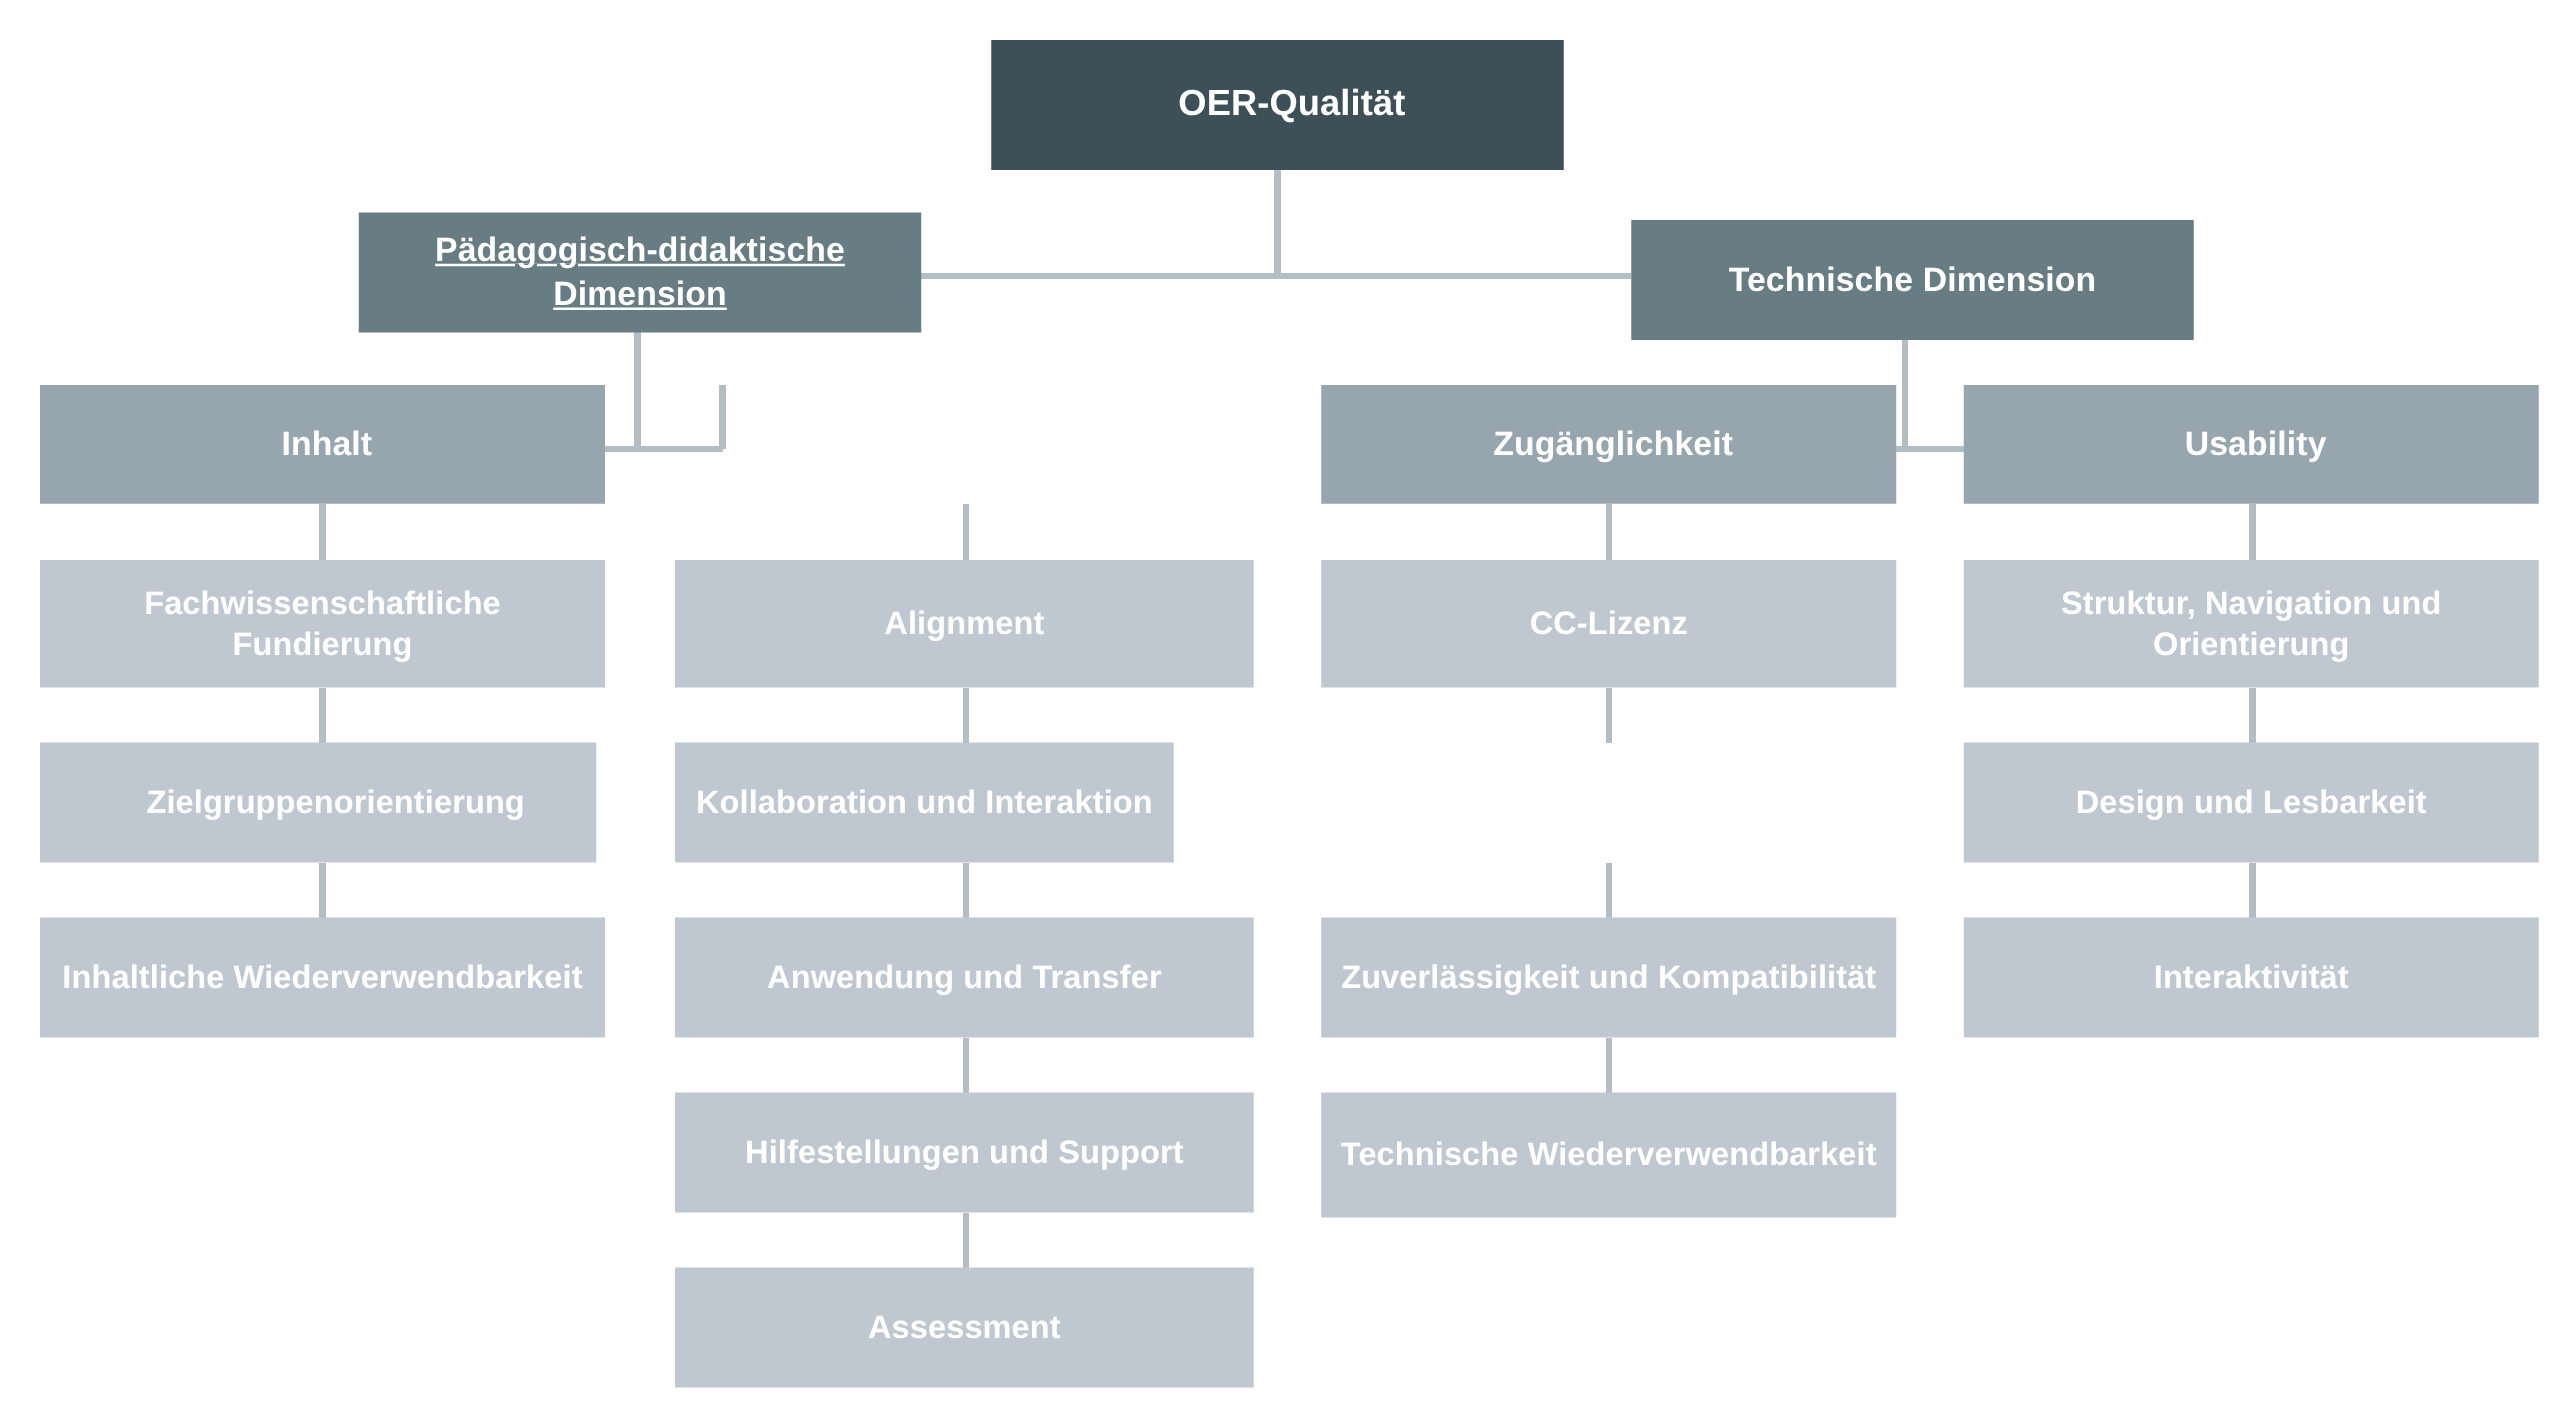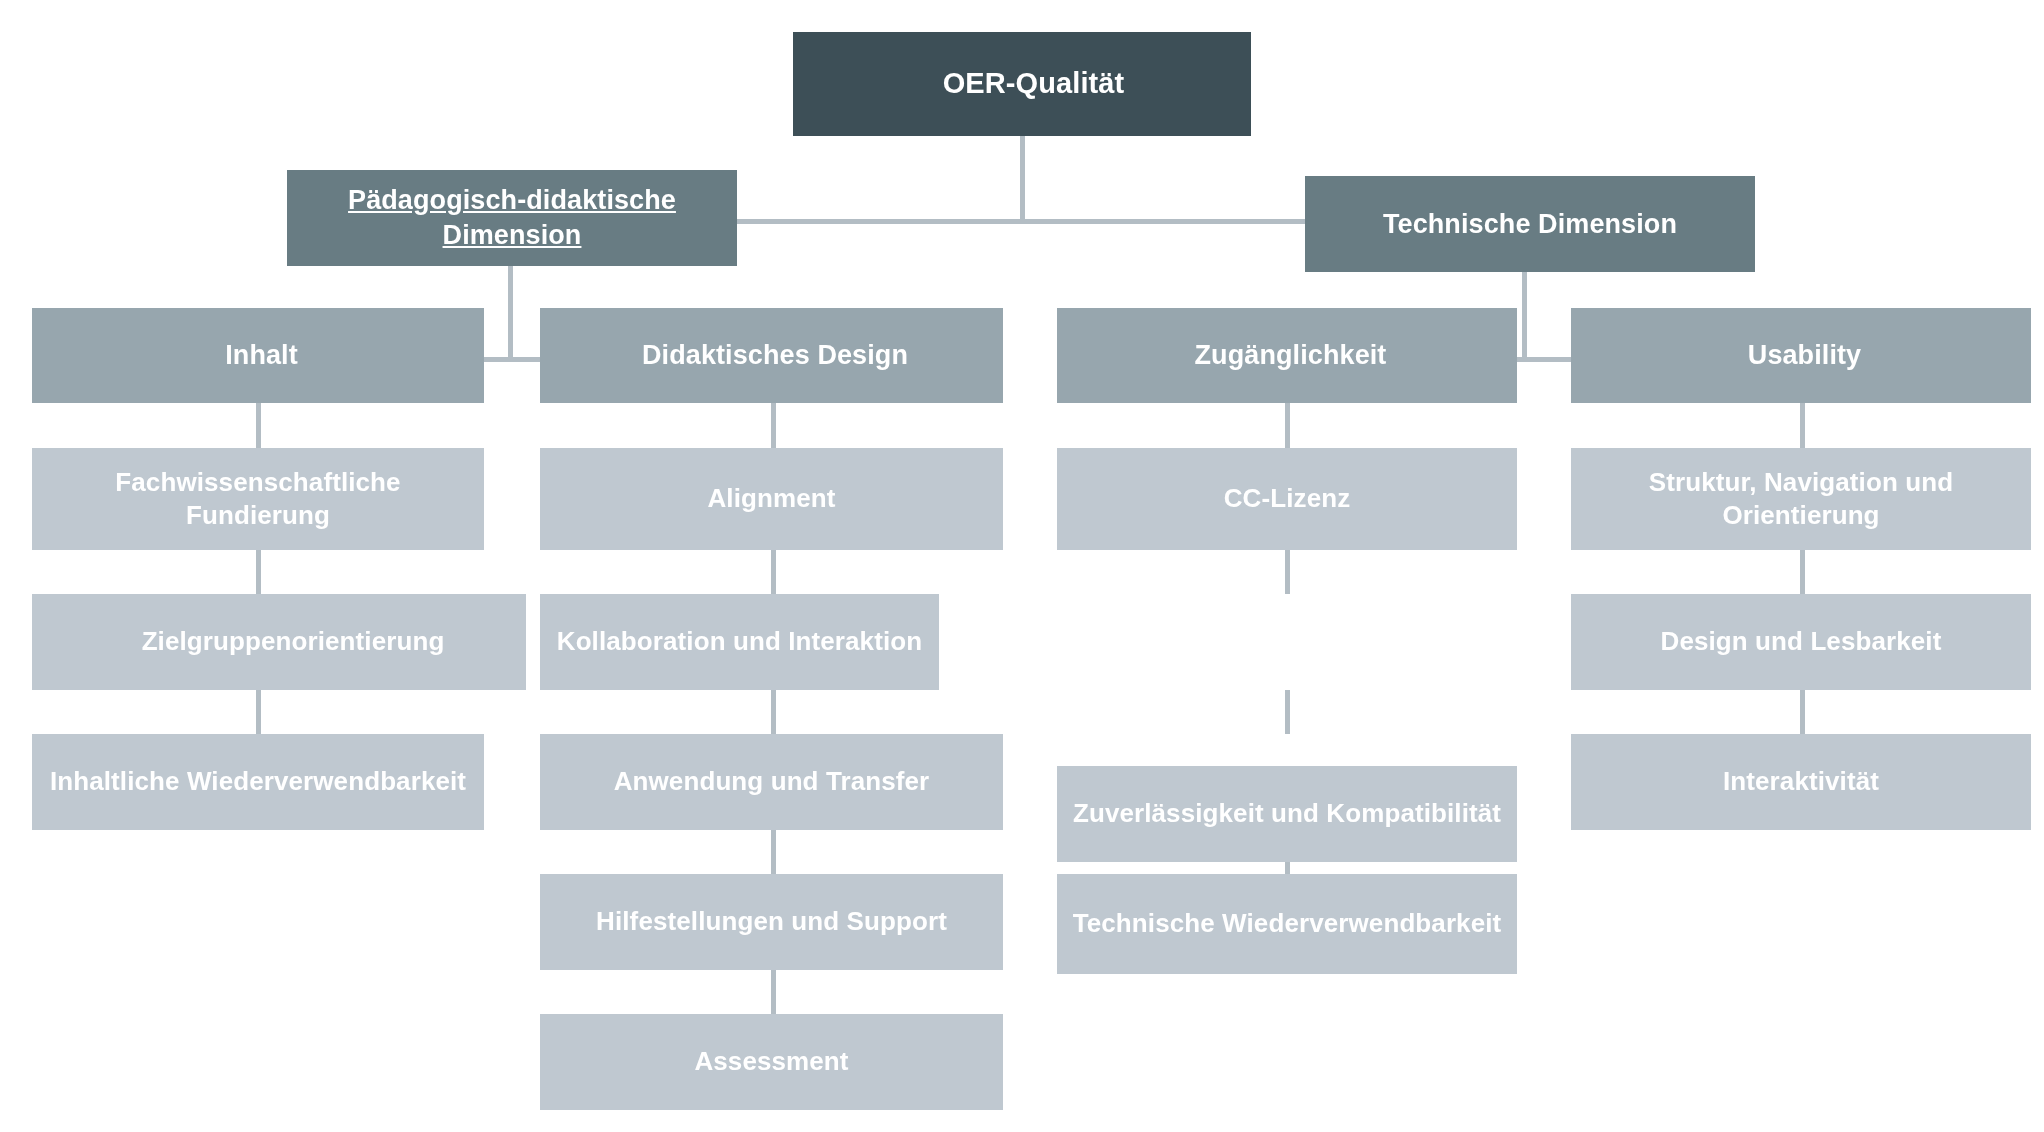--- a/index.html
+++ b/index.html
@@ -98,36 +98,33 @@
   </div>
 
   <div class="node lvl-dim" style="left:1305px; top:176px; width:450px; height:96px;">
     <span>Technische Dimension</span>
   </div>
 
   <div class="node lvl-cat" style="left:32px; top:308px; width:452px; height:95px;">
     <span>Inhalt</span>
   </div>
 
-  <div class="node lvl-cat" style="left:540px; top:308px; width:463px; height:95px;">
-    <span>Didaktisches Design</span>
-  </div>
 
   <div class="node lvl-cat" style="left:1057px; top:308px; width:460px; height:95px;">
     <span>Zugänglichkeit</span>
   </div>
 
   <div class="node lvl-cat" style="left:1571px; top:308px; width:460px; height:95px;">
     <span>Usability</span>
   </div>
 
   <div class="node lvl-leaf" style="left:32px; top:448px; width:452px; height:102px;">
     <span>Fachwissenschaftliche Fundierung</span>
   </div>
-  <div class="node lvl-leaf" style="left:32px; top:594px; width:494px; height:96px;padding-left:40px;">
+  <div class="node lvl-leaf" style="left:32px; top:594px; width:445px; height:96px;padding-left:40px;">
     <span>Zielgruppenorientierung</span>
   </div>
   <div class="node lvl-leaf" style="left:32px; top:734px; width:452px; height:96px;">
     <span>Inhaltliche Wiederverwendbarkeit</span>
   </div>
 
   <div class="node lvl-leaf" style="left:540px; top:448px; width:463px; height:102px;">
     <span>Alignment</span>
   </div>
   <div class="node lvl-leaf" style="left:540px; top:594px; width:399px; height:96px;">
@@ -139,21 +136,21 @@
   <div class="node lvl-leaf" style="left:540px; top:874px; width:463px; height:96px;">
     <span>Hilfestellungen und Support</span>
   </div>
   <div class="node lvl-leaf" style="left:540px; top:1014px; width:463px; height:96px;">
     <span>Assessment</span>
   </div>
 
   <div class="node lvl-leaf" style="left:1057px; top:448px; width:460px; height:102px;">
     <span>CC-Lizenz</span>
   </div>
-  <div class="node lvl-leaf" style="left:1057px; top:734px; width:460px; height:96px;margin-top:32px;">
+  <div class="node lvl-leaf" style="left:1057px; top:734px; width:460px; height:96px;">
     <span>Zuverlässigkeit und Kompatibilität</span>
   </div>
   <div class="node lvl-leaf" style="left:1057px; top:874px; width:460px; height:100px;">
     <span>Technische Wiederverwendbarkeit</span>
   </div>
 
   <div class="node lvl-leaf" style="left:1571px; top:448px; width:460px; height:102px;">
     <span>Struktur, Navigation und Orientierung</span>
   </div>
   <div class="node lvl-leaf" style="left:1571px; top:594px; width:460px; height:96px;">

